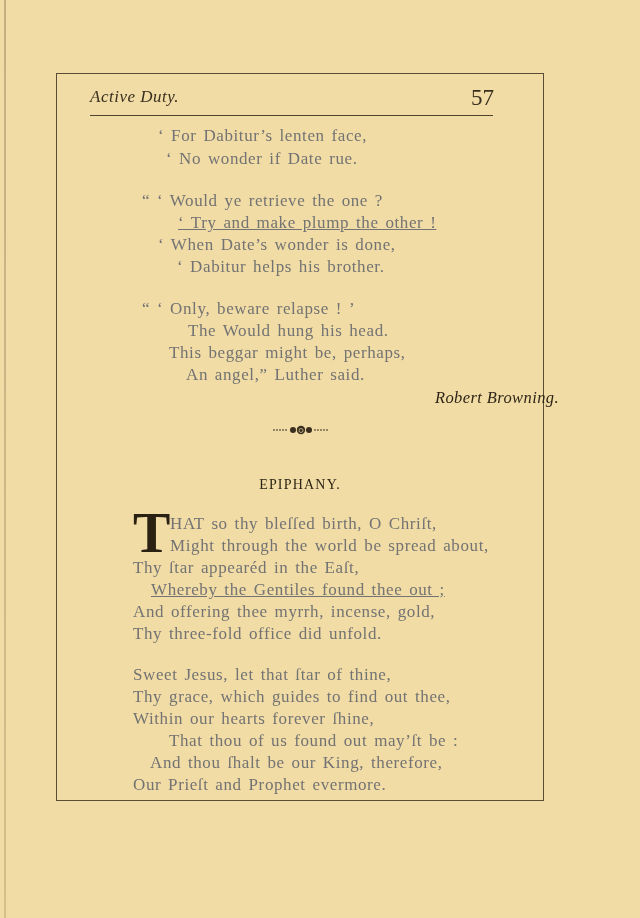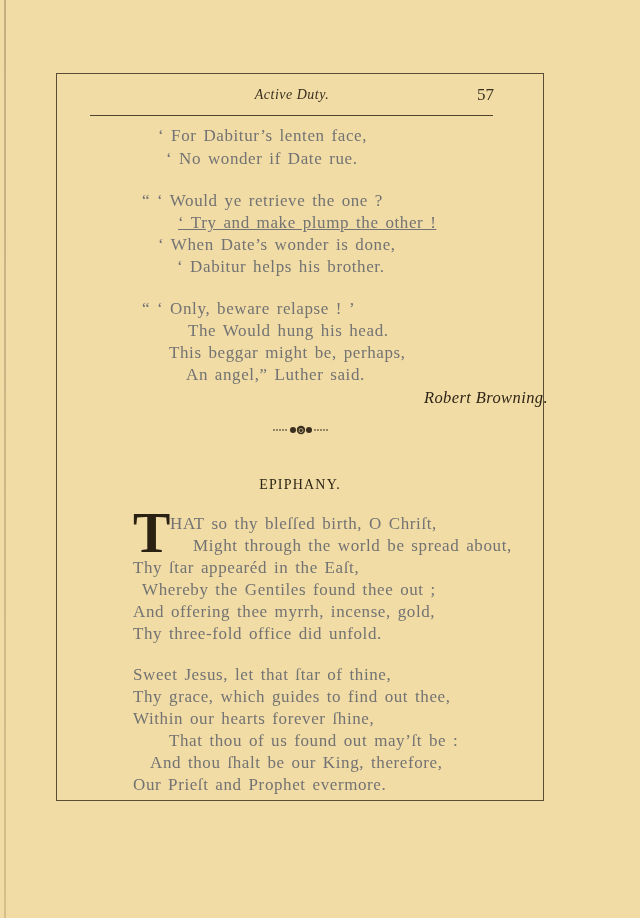--- a/index.html
+++ b/index.html
@@ -17,36 +17,36 @@
   }
   .frame {
     position: absolute; left: 56px; top: 73px; width: 488px; height: 728px;
     border: 1.5px solid #5a4c35;
     box-sizing: border-box;
   }
   .running-head {
     position: absolute; left: 90px; top: 84px; width: 404px; height: 28px;
   }
   .running-title {
-    position: absolute; left: 0; right: 0; top: 3px; text-align: center;
-    font-style: italic; font-size: 14px; letter-spacing: 0.5px; color: #3a301f;
+    position: absolute; left: 0; right: 0; top: 3px; 
+    font-style: italic; font-size: 17px; letter-spacing: 0.5px; color: #3a301f;
   }
   .page-number {
-    position: absolute; right: 0; top: 1px; font-size: 17px; color: #3a301f;
+    position: absolute; right: 0; top: 1px; font-size: 23px; color: #3a301f;
   }
   .head-rule {
     position: absolute; left: 90px; top: 115px; width: 403px; height: 1px;
     background: #4f432f;
   }
   .line {
     position: absolute; font-size: 17px; letter-spacing: 0.6px; white-space: nowrap;
     word-spacing: 2px; color: #737373;
   }
   .signature {
-    position: absolute; right: 92px; top: 388px; font-style: italic; font-size: 16.5px;
+    position: absolute; right: 81px; top: 388px; font-style: italic; font-size: 16.5px;
     letter-spacing: 0.4px; color: #2e2516;
   }
   .ornament {
     position: absolute; left: 272px; top: 423px; width: 58px; height: 14px;
     display: flex; align-items: center; justify-content: center;
   }
   .ornament svg { display: block; }
   .section-title {
     position: absolute; left: 0; width: 600px; top: 477px; text-align: center;
     font-size: 14px; letter-spacing: 1.2px; color: #2e2516;
@@ -91,23 +91,23 @@
     <circle cx="29" cy="6.5" r="2" fill="none" stroke="#f1dca6" stroke-width="0.7"></circle>
     <circle cx="37" cy="6" r="3" fill="#3a2f1e"></circle>
     <line x1="42" y1="6" x2="57" y2="6" stroke="#3a2f1e" stroke-width="1.2" stroke-dasharray="2 1"></line>
   </svg>
 </div>
 
 <div class="section-title">EPIPHANY.</div>
 <div class="dropcap">T</div>
 
 <div class="line" style="left:170px; top:514px;">HAT so thy bleſſed birth, O Chriſt,</div>
-<div class="line" style="left:170px; top:536px;margin-left:23px;">Might through the world be spread about,</div>
+<div class="line" style="left:170px; top:536px;">Might through the world be spread about,</div>
 <div class="line" style="left:133px; top:558px;">Thy ſtar appearéd in the Eaſt,</div>
-<div class="line" style="left:142px; top:580px;">Whereby the Gentiles found thee out ;</div>
+<div class="line" style="left:151px; top:580px;text-decoration:underline;">Whereby the Gentiles found thee out ;</div>
 <div class="line" style="left:133px; top:602px;">And offering thee myrrh, incense, gold,</div>
 <div class="line" style="left:133px; top:624px;">Thy three-fold office did unfold.</div>
 
 <div class="line" style="left:133px; top:665px;">Sweet Jesus, let that ſtar of thine,</div>
 <div class="line" style="left:133px; top:687px;">Thy grace, which guides to find out thee,</div>
 <div class="line" style="left:133px; top:709px;">Within our hearts forever ſhine,</div>
 <div class="line" style="left:133px; top:731px;margin-left:36px;">That thou of us found out may’ſt be :</div>
 <div class="line" style="left:150px; top:753px;">And thou ſhalt be our King, therefore,</div>
 <div class="line" style="left:133px; top:775px;">Our Prieſt and Prophet evermore.</div>
 

